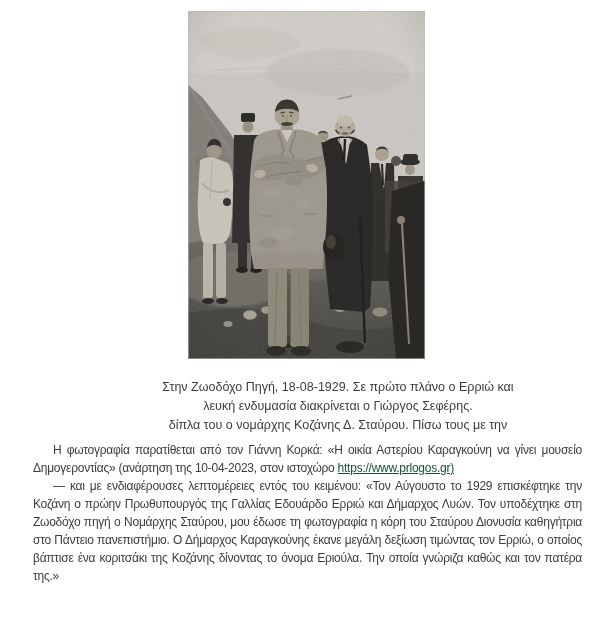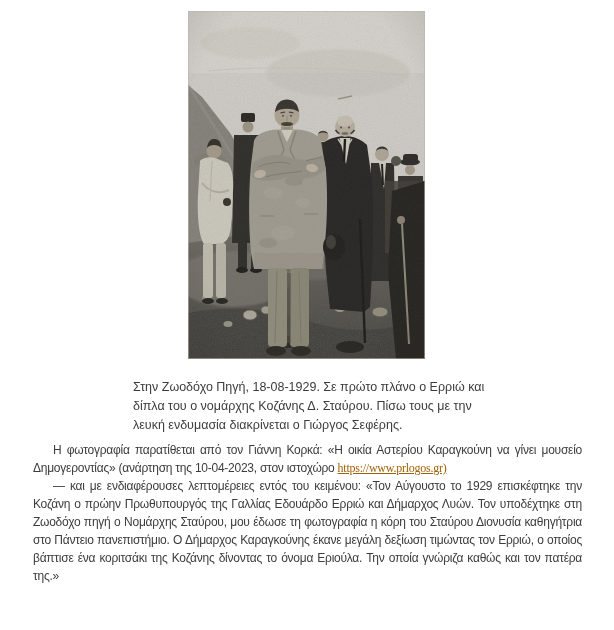--- a/index.html
+++ b/index.html
@@ -6,29 +6,29 @@
   body{
     width:614px;height:630px;position:relative;background:#ffffff;
     font-family:"Liberation Sans",sans-serif;color:#3c3c3c;overflow:hidden;
   }
   .photo-figure{
     position:absolute;left:188px;top:11px;width:237px;height:348px;margin:0;
   }
   .photo-figure svg{display:block;width:237px;height:348px;}
   .caption{
     position:absolute;left:133px;top:378px;width:410px;
-    font-size:12.5px;line-height:19px;color:#3c3c3c;text-align:left;
+    font-size:12.5px;line-height:19px;color:#3c3c3c;text-align:center;
   }
   .body-text{
     position:absolute;left:33px;top:441px;width:549px;
     font-size:12px;line-height:18px;letter-spacing:-0.25px;
     text-align:justify;color:#3c3c3c;
   }
   .body-text p{margin:0;text-indent:20px;}
-  a.doc-link{color:#a16207;text-decoration:underline;cursor:pointer;font-family:Liberation Serif, serif;}
+  a.doc-link{color:#14532d;text-decoration:underline;cursor:pointer;}
 </style>
 </head>
 <body>
 
 <figure class="photo-figure" role="img" aria-label="Ασπρόμαυρη φωτογραφία: ομάδα ανδρών σε βραχώδες ύπαιθρο στη Ζωοδόχο Πηγή το 1929. Σε πρώτο πλάνο εύσωμος άνδρας με ανοιχτόχρωμο κοστούμι και σταυρωμένα χέρια (Ερριώ), δεξιά του φαλακρός άνδρας με σκούρο κοστούμι (νομάρχης Δ. Σταύρου), αριστερά άνδρας με λευκή ενδυμασία (Γιώργος Σεφέρης), πίσω πλαγιά λόφου και άλλοι άνδρες με καπέλα.">
   <svg viewBox="0 0 237 348" xmlns="http://www.w3.org/2000/svg">
     <defs>
       <linearGradient id="groundGrad" x1="0" y1="0" x2="0" y2="1">
         <stop offset="0" stop-color="#7b766b"></stop>
         <stop offset="0.45" stop-color="#57534a"></stop>
@@ -210,20 +210,20 @@
 
     <rect x="0" y="0" width="237" height="348" filter="url(#grainD)" opacity="0.10"></rect>
     <rect x="0" y="0" width="237" height="348" filter="url(#grainL)" opacity="0.07"></rect>
     <rect x="0" y="0" width="237" height="348" fill="url(#vign)"></rect>
     <rect x="0.5" y="0.5" width="236" height="347" fill="none" stroke="#b9b6b0" stroke-width="1" opacity="0.6"></rect>
   </svg>
 </figure>
 
 <div class="caption">
   <div>Στην Ζωοδόχο Πηγή, 18-08-1929. Σε πρώτο πλάνο ο Ερριώ και</div>
+  <div>λευκή ενδυμασία διακρίνεται ο Γιώργος Σεφέρης.</div>
   <div>δίπλα του ο νομάρχης Κοζάνης Δ. Σταύρου. Πίσω τους με την</div>
-  <div>λευκή ενδυμασία διακρίνεται ο Γιώργος Σεφέρης.</div>
 </div>
 
 <div class="body-text">
   <p><span>Η φωτογραφία παρατίθεται από τον Γιάννη Κορκά: «Η οικία Αστερίου Καραγκούνη να γίνει μουσείο Δημογεροντίας» (ανάρτηση της 10-04-2023, στον ιστοχώρο </span><a class="doc-link">https://www.prlogos.gr)</a></p>
   <p>— και με ενδιαφέρουσες λεπτομέρειες εντός του κειμένου: «Τον Αύγουστο το 1929 επισκέφτηκε την Κοζάνη ο πρώην Πρωθυπουργός της Γαλλίας Εδουάρδο Ερριώ και Δήμαρχος Λυών. Τον υποδέχτηκε στη Ζωοδόχο πηγή ο Νομάρχης Σταύρου, μου έδωσε τη φωτογραφία η κόρη του Σταύρου Διονυσία καθηγήτρια στο Πάντειο πανεπιστήμιο. Ο Δήμαρχος Καραγκούνης έκανε μεγάλη δεξίωση τιμώντας τον Ερριώ, ο οποίος βάπτισε ένα κοριτσάκι της Κοζάνης δίνοντας το όνομα Εριούλα. Την οποία γνώριζα καθώς και τον πατέρα της.»</p>
 </div>
 
 </body></html>

